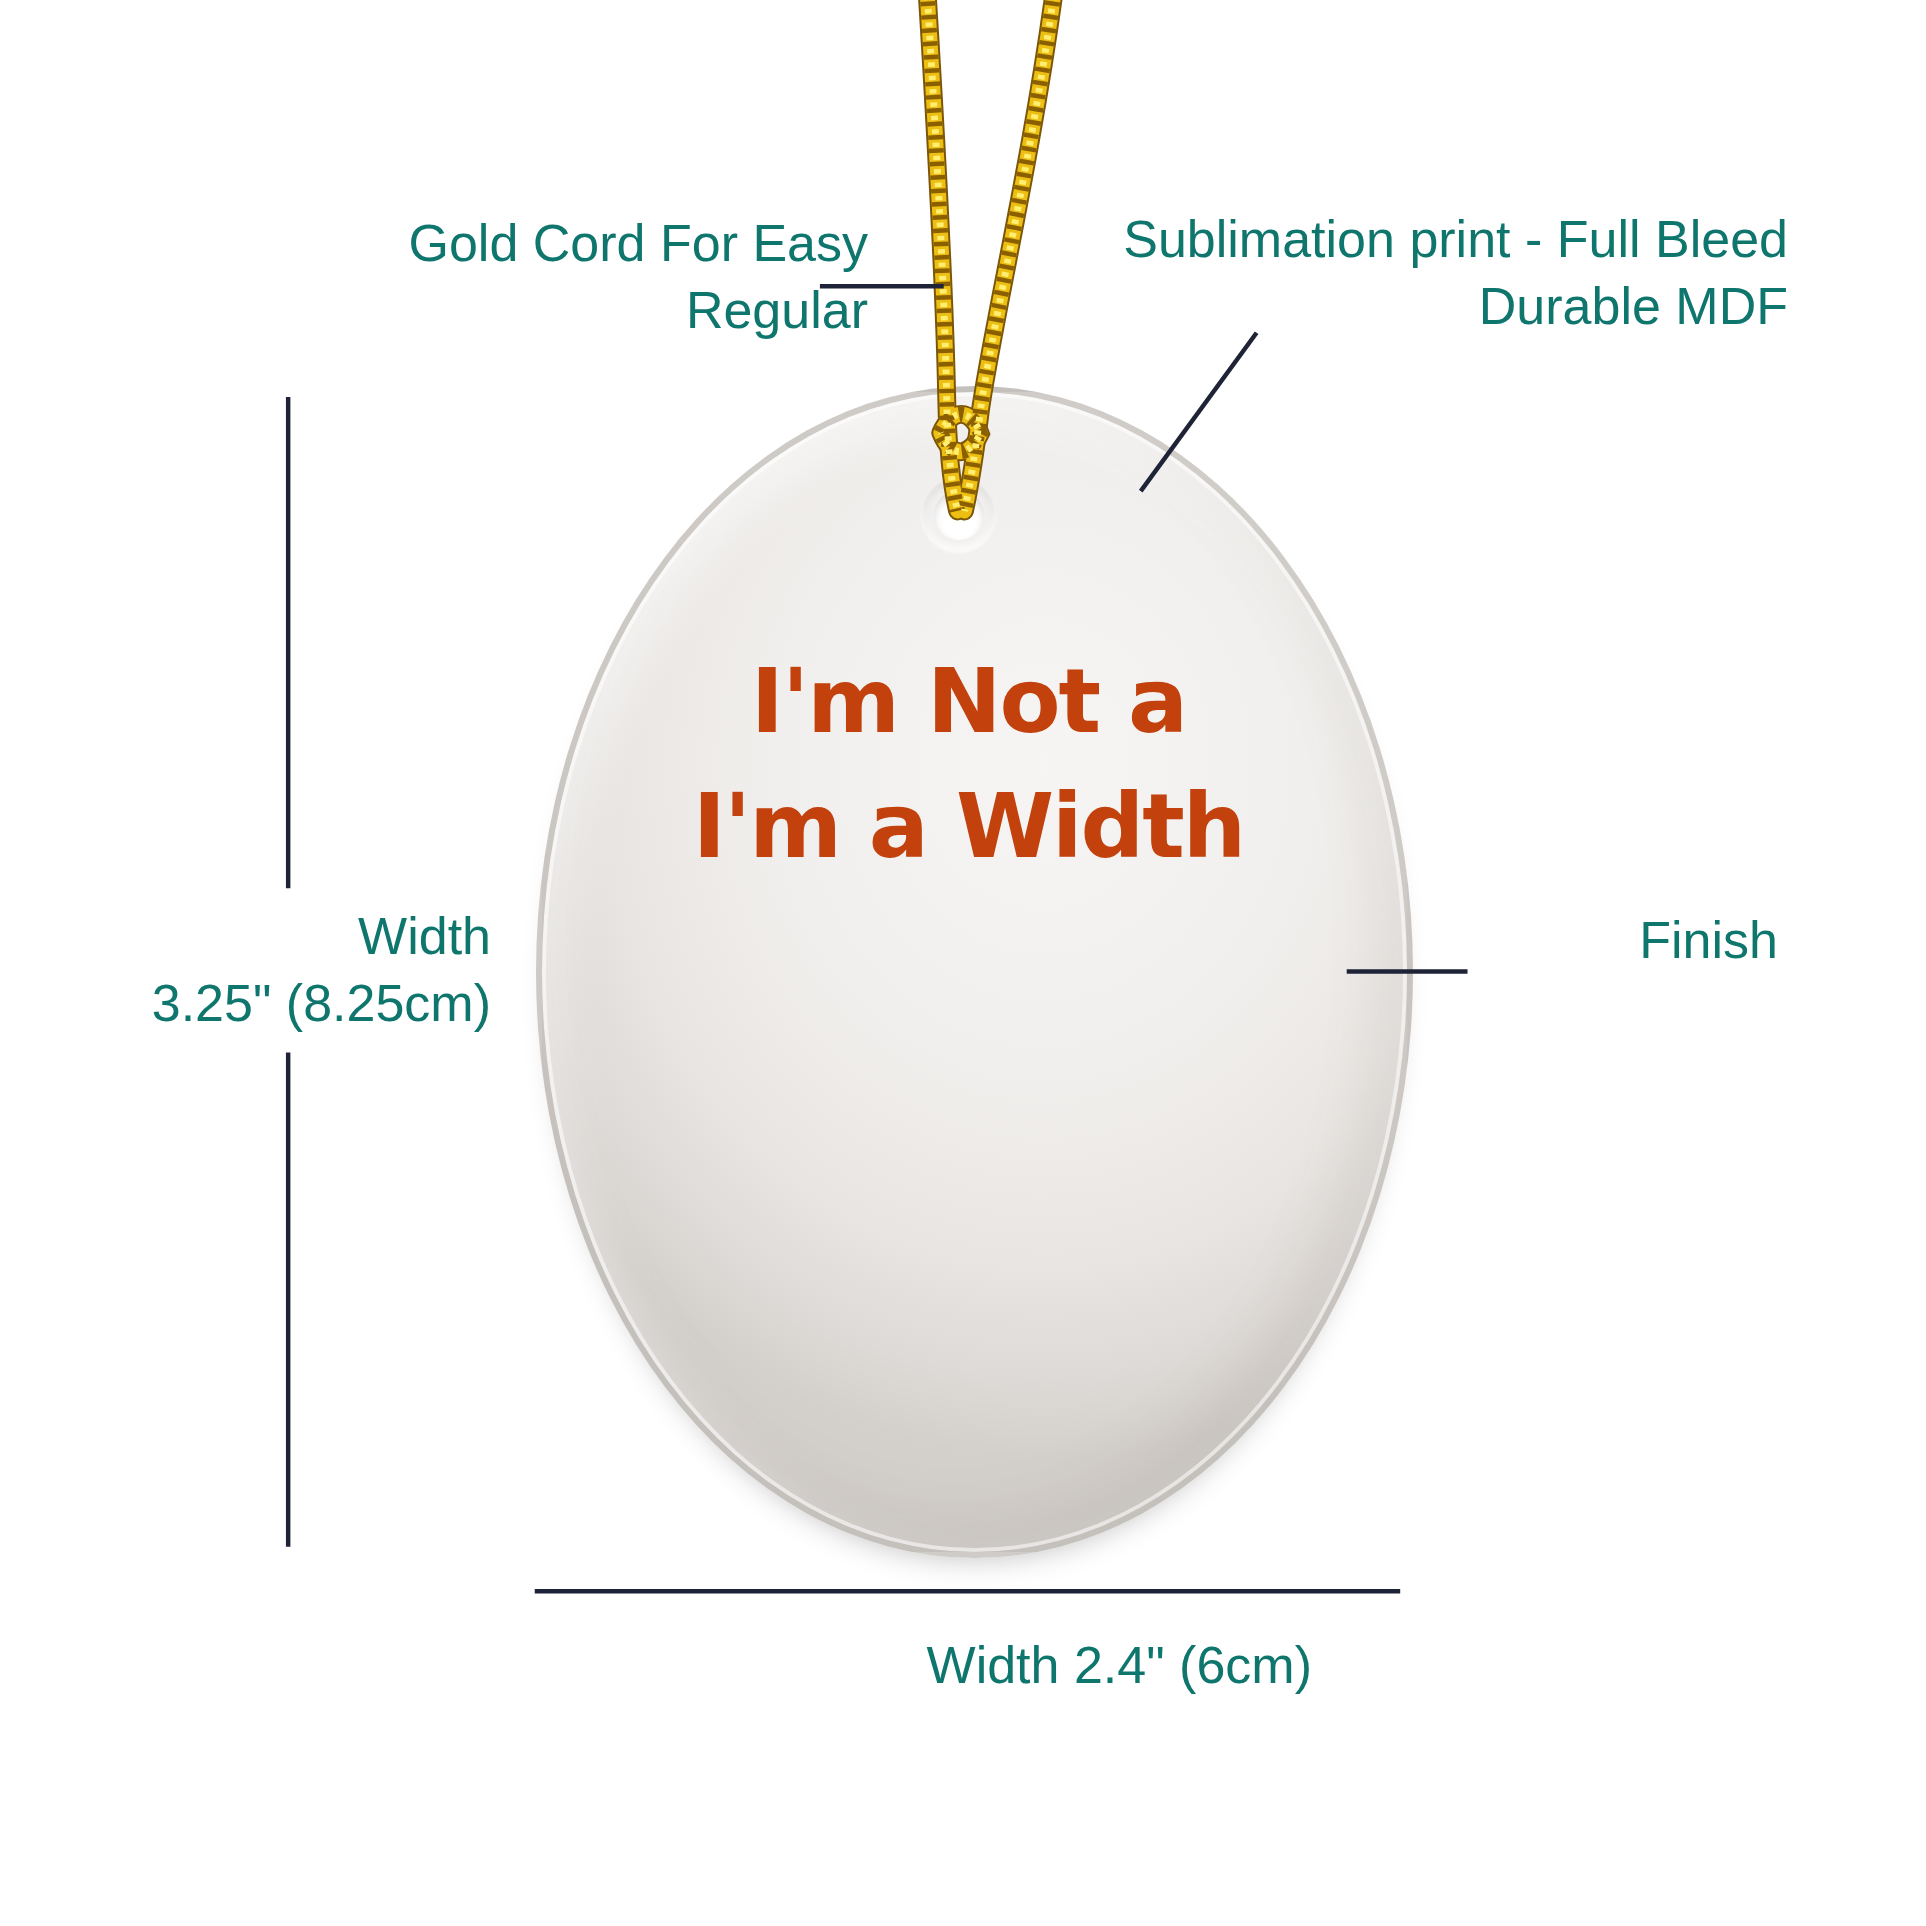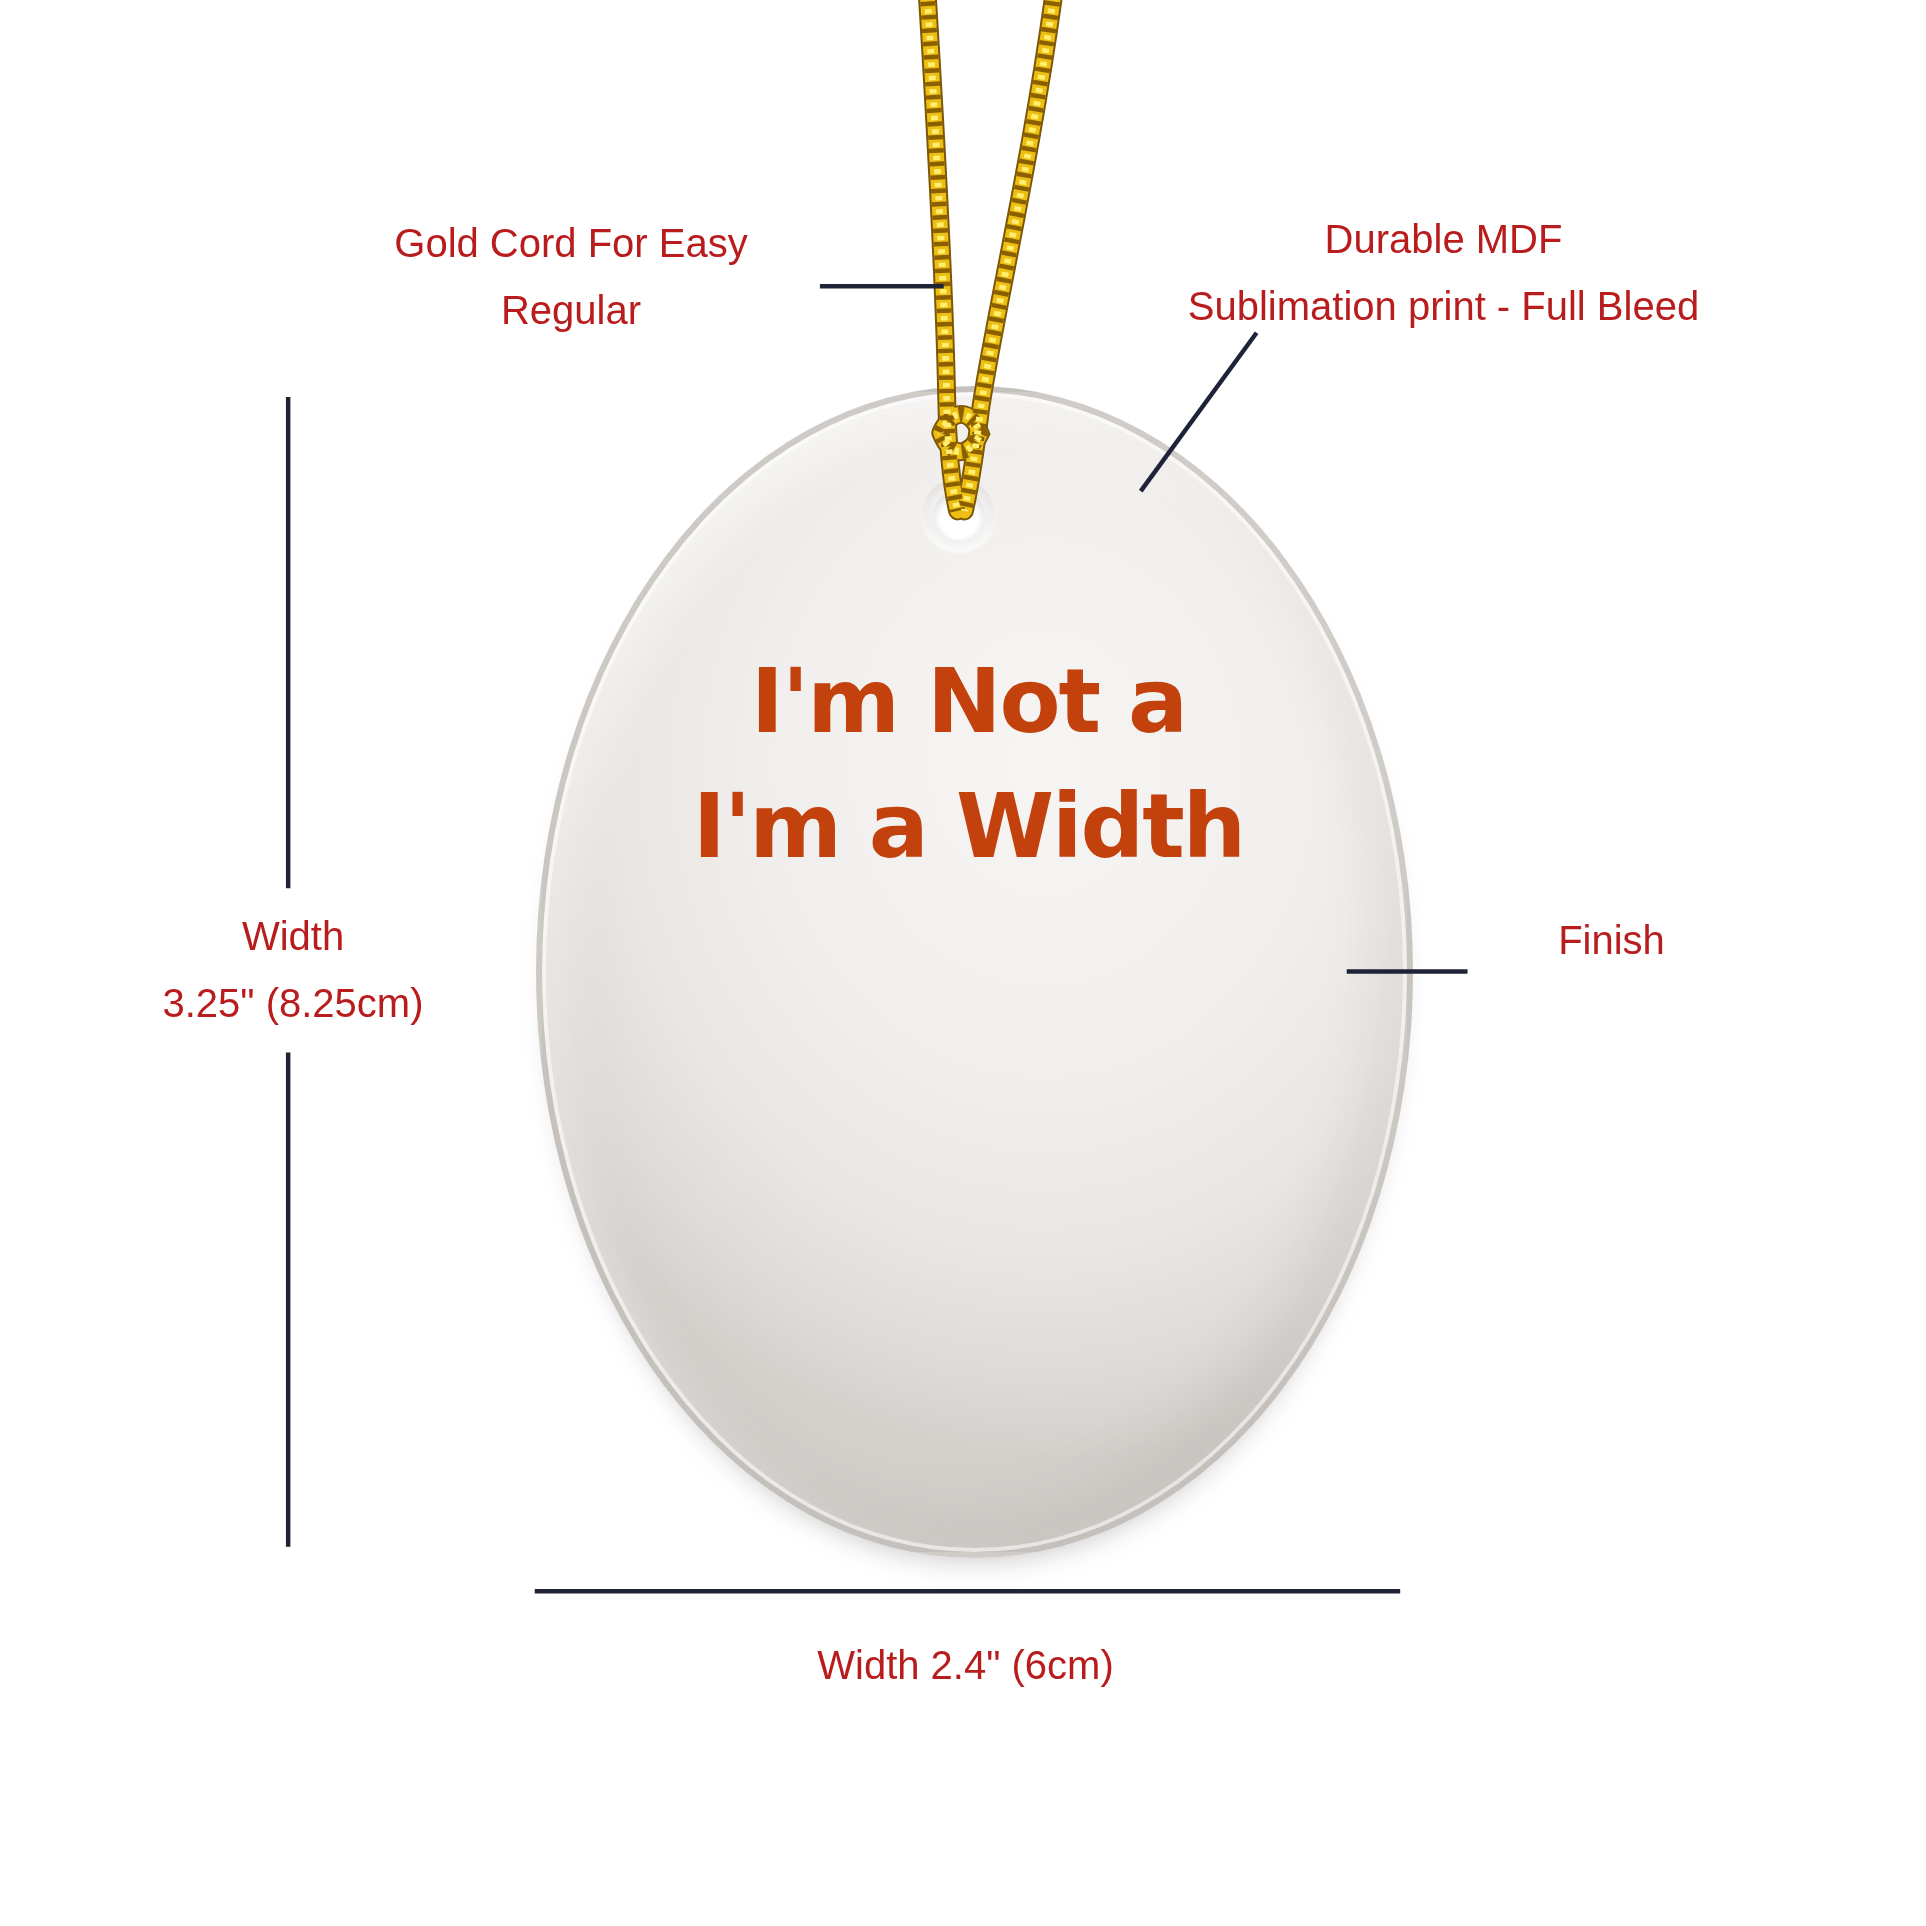--- a/index.html
+++ b/index.html
@@ -56,24 +56,24 @@
     left:12px;top:12px;
     width:50px;height:50px;
     border-radius:50%;
     background:#ffffff;
     box-shadow:inset 0 5px 9px rgba(0,0,0,0.14);
   }
 
   
   .note{
     position:absolute;
-    color:#b91c1c;
-    font-size:40px;
+    color:#0f766e;
+    font-size:52px;
     line-height:67px;
-    text-align:center;
+    text-align:right;
     z-index:5;
   }
   .note-cord  {left:274px; top:210px; width:594px;}
   .note-print {left:1099px;top:206px; width:689px;}
   .note-gloss {left:1445px;top:907px; width:333px;}
   .note-height{left:95px;  top:903px; width:396px;}
   .note-width {left:619px; top:1632px;width:693px;}
 
   
   .overlay{
@@ -132,22 +132,22 @@
     <line class="nav-line" x1="291" y1="1063" x2="291" y2="1562"></line>
     <line class="nav-line" x1="540" y1="1607" x2="1414" y2="1607"></line>
   </svg>
 
   <div class="note note-cord">
     <div>Gold Cord For Easy</div>
     <div>Regular</div>
   </div>
 
   <div class="note note-print">
+    <div>Sublimation print - Full Bleed</div>
     <div>Durable MDF</div>
-    <div>Sublimation print - Full Bleed</div>
   </div>
 
   <div class="note note-gloss">
     <div>Finish</div>
   </div>
 
   <div class="note note-height">
     <div>Width</div>
     <div>3.25" (8.25cm)</div>
   </div>

